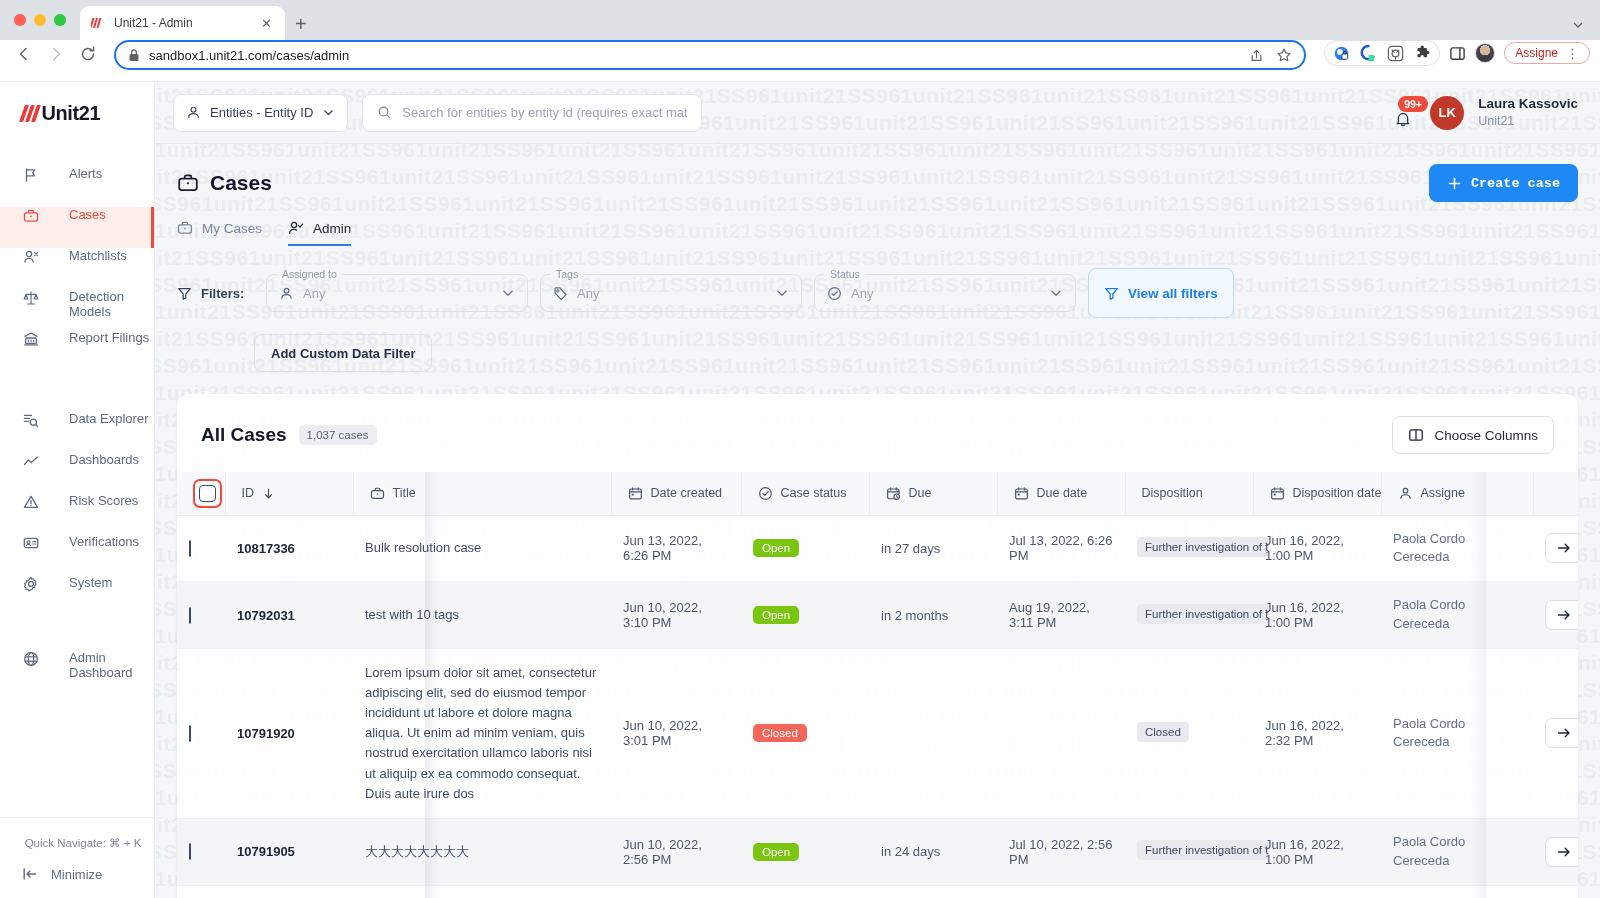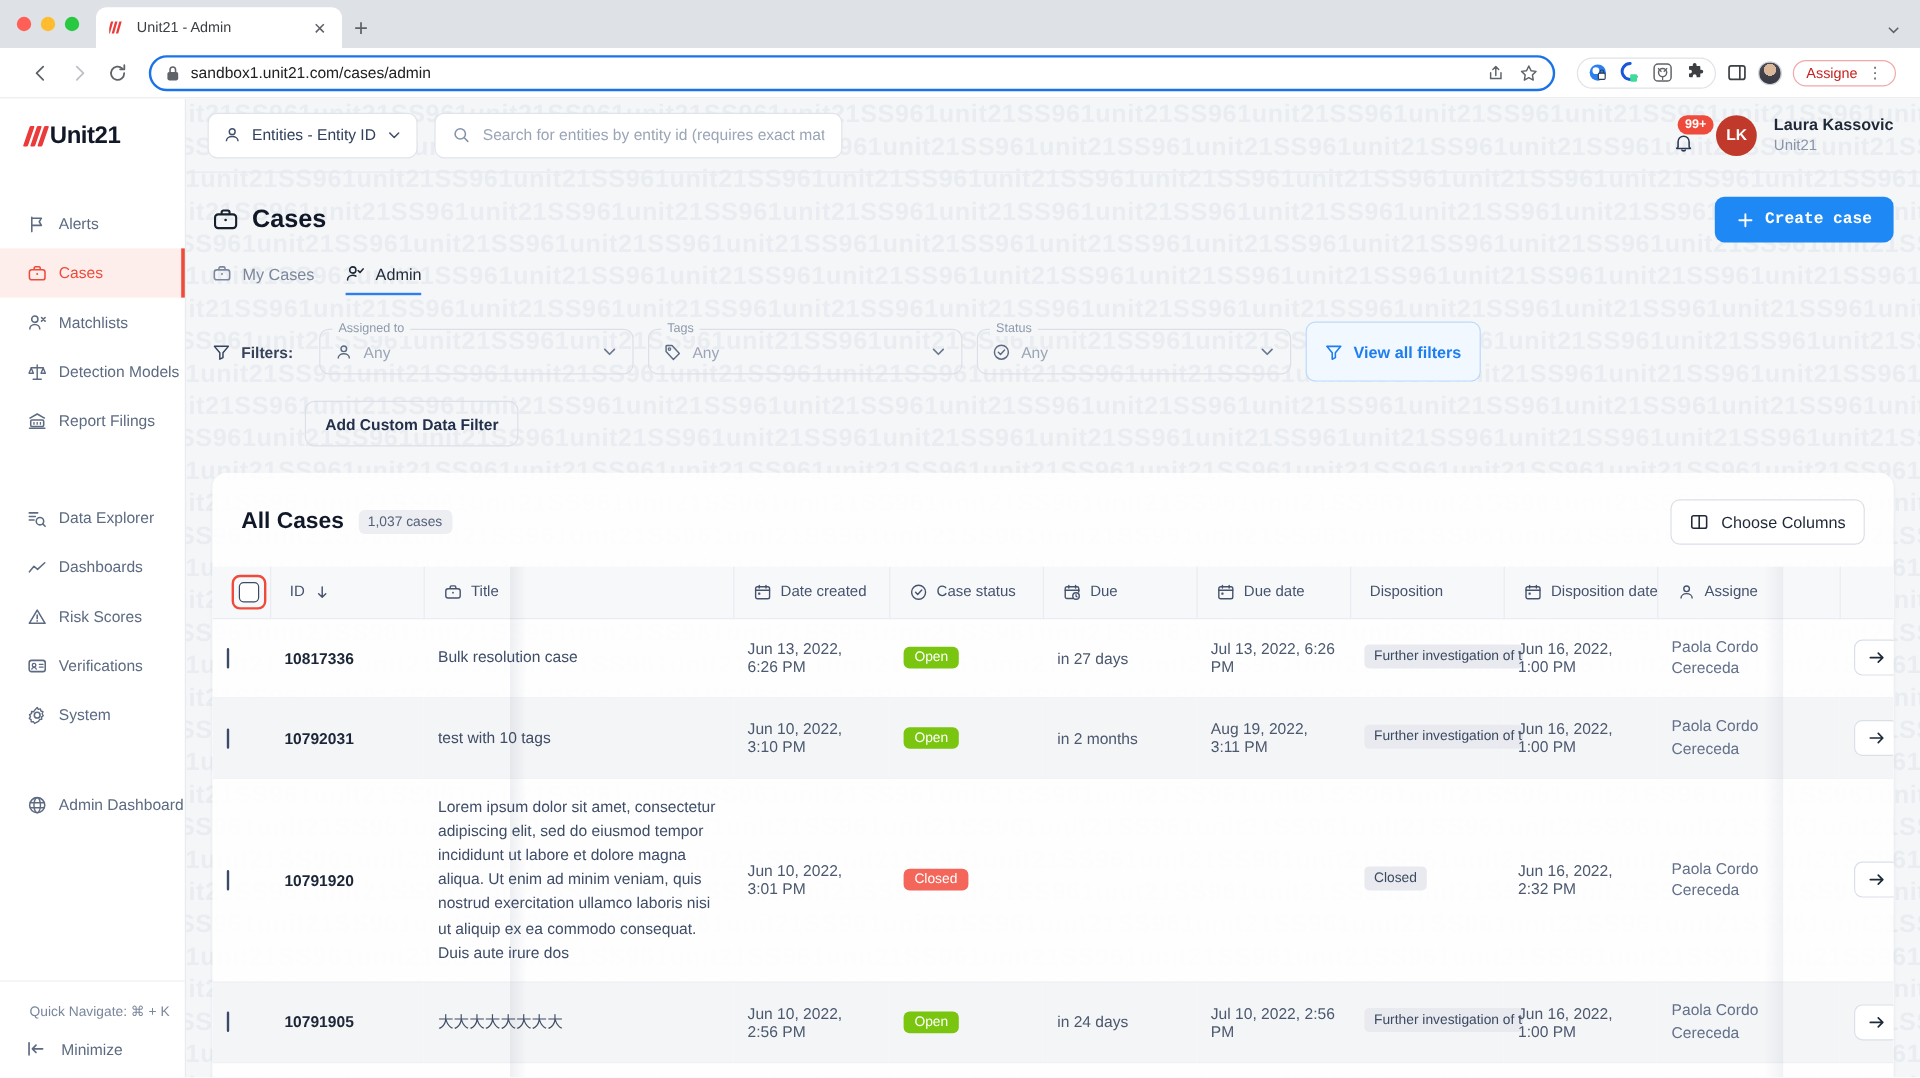--- a/index.html
+++ b/index.html
@@ -31,22 +31,22 @@
   }
   .tab-favicon { width: 16px; height: 16px; display: flex; align-items: center; justify-content: center; }
   .tab-title { font-size: 12px; color: #3c4043; white-space: nowrap; overflow: hidden;
     text-overflow: ellipsis; flex: 1; }
   .tab-close { font-size: 13px; color: #5f6368; cursor: pointer; line-height: 1; padding: 2px 3px; }
   .newtab { margin-left: 10px; margin-bottom: 6px; font-size: 20px; color: #5f6368;
     line-height: 1; cursor: pointer; font-weight: 300; }
   .tabstrip-right { position: absolute; right: 16px; bottom: 9px; color: #5f6368; font-size: 11px; }
 
   .toolbar {
-    height: 42px; background: #fff; display: flex; align-items: center;
-    padding: 0 20px; gap: 4px; flex: none; border-bottom: 1px solid #e8eaed;
+    height: 42px; background: #fff; display: flex; align-items: flex-start;
+    padding: 0 10px; gap: 4px; flex: none; border-bottom: 1px solid #e8eaed;
   }
   .navbtn { width: 28px; height: 28px; display: flex; align-items: center; justify-content: center;
     color: #5f6368; border-radius: 50%; cursor: pointer; flex: none; }
   .navbtn.dim { color: #bdc1c6; }
   .omnibox {
     flex: 1; height: 30px; border: 2px solid #1a73e8; border-radius: 16px;
     display: flex; align-items: center; padding: 0 12px; gap: 9px; margin: 0 8px;
     background: #fff;
   }
   .omnibox .url { font-size: 13px; color: #202124; flex: 1; }
@@ -88,21 +88,21 @@
     display: flex; flex-direction: column; flex: none; z-index: 3; position: relative;
   }
   .logo-wrap { height: 62px; display: flex; align-items: center; padding-left: 22px; }
   .logo { display: flex; align-items: center; gap: 4px; }
   .logo-slashes { display: flex; gap: 2.5px; }
   .slash { width: 3.5px; height: 17px; background: #ea3a3a; transform: skewX(-19deg); border-radius: 1px; }
   .logo-text { font-size: 20px; font-weight: 700; color: #111827; letter-spacing: -0.4px; }
 
   .nav { padding-top: 22px; display: flex; flex-direction: column; }
   .nav-item {
-    height: 41px; display: flex; align-items: center; gap: 10px; padding-left: 22px;
+    height: 41px; display: flex; align-items: flex-start; gap: 30px; padding-left: 22px;
     font-size: 13px; color: #5d6b82; cursor: pointer; position: relative;
   }
   .nav-item .ic { width: 17px; height: 17px; display: flex; align-items: center; justify-content: center; flex: none; }
   .nav-item.active { background: #fdeeec; color: #ef4b3c; font-weight: 500; }
   .nav-item.active::after {
     content: ''; position: absolute; right: 0; top: 0; bottom: 0; width: 3px; background: #ef4b3c;
   }
   .nav-gap { height: 40px; }
   .nav-gap2 { height: 34px; }
   .sidebar-spacer { flex: 1; }

